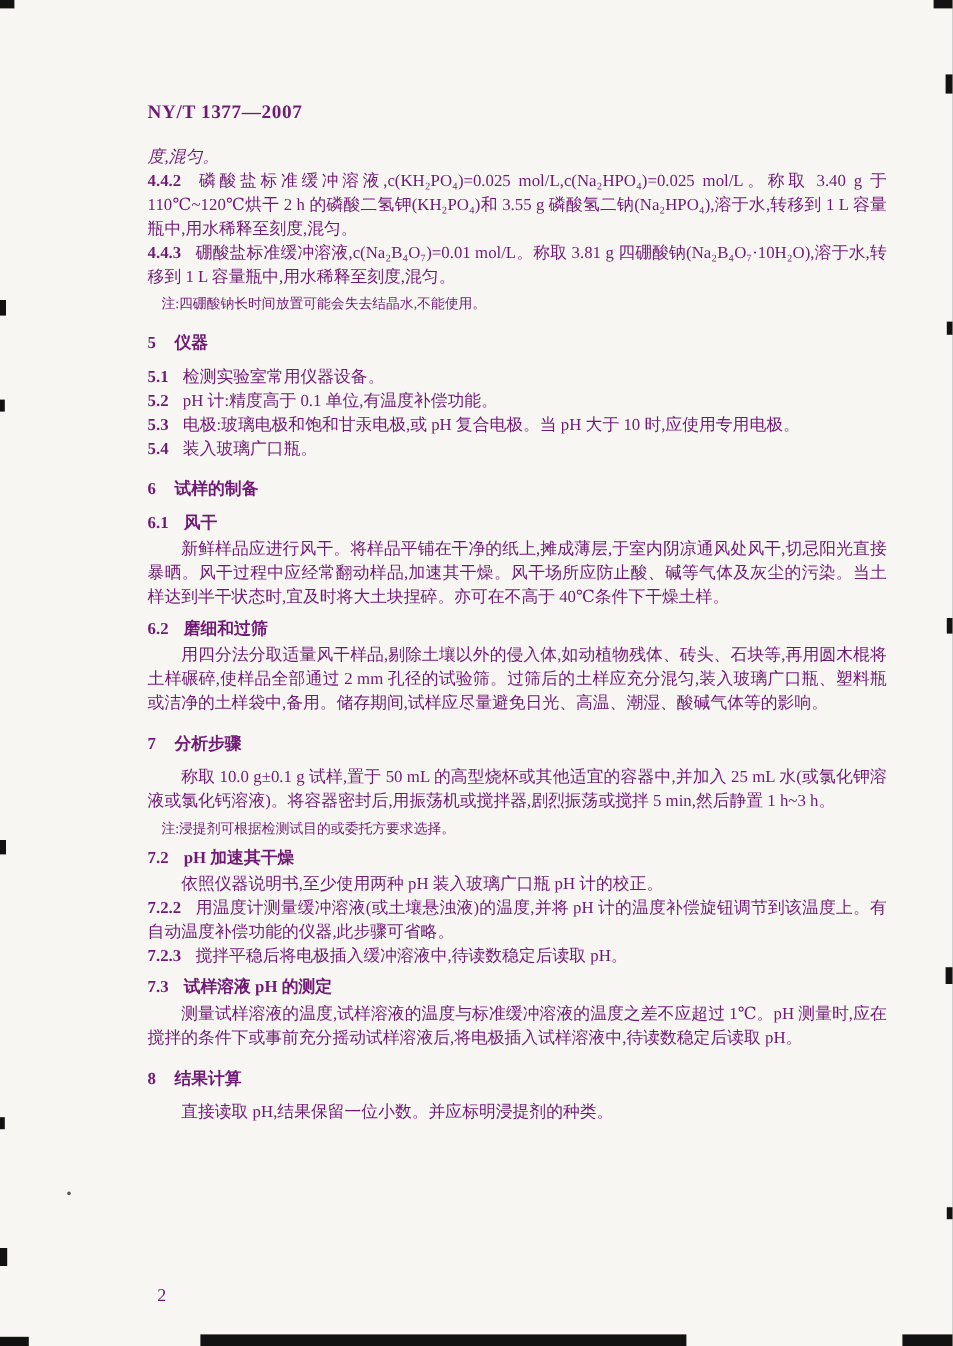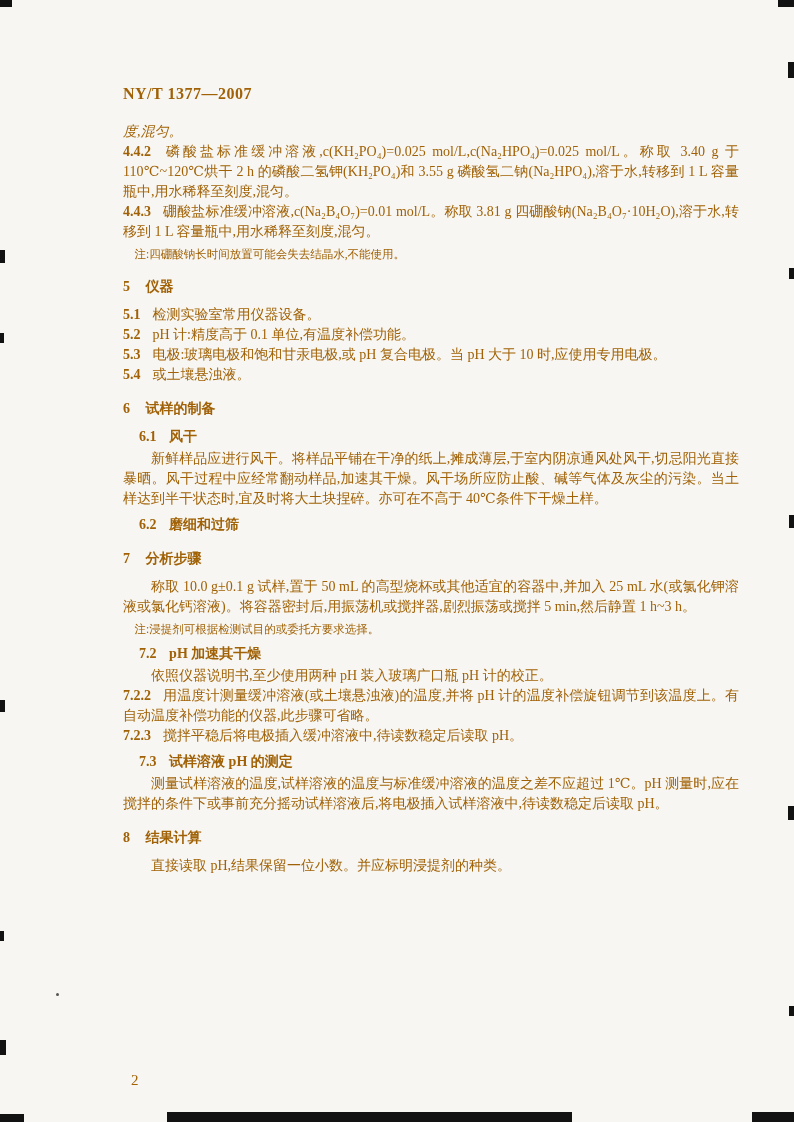--- a/index.html
+++ b/index.html
@@ -4,21 +4,21 @@
 <style>
   html, body { margin: 0; padding: 0; background: #888; }
   .page {
     position: relative;
     width: 794px;
     height: 1122px;
     margin: 0 auto;
     background: #f7f6f2;
     overflow: hidden;
     font-family: "Liberation Serif", "DejaVu Serif", serif;
-    color: #a16207;
+    color: #701a75;
   }
   .content {
     position: absolute;
     left: 123px;
     top: 84px;
     width: 616px;
     font-size: 14px;
     line-height: 20px;
     text-align: justify;
   }
@@ -28,21 +28,21 @@
     letter-spacing: 0.5px;
     margin: 0 0 18px 0;
     text-align: left;
   }
   p { margin: 0; }
   .cont { text-indent: 0; font-style: italic; }
   .clause .num { font-weight: bold; margin-right: 0.85em; white-space: nowrap; }
   .h1 { font-weight: bold; margin-top: 14px; margin-bottom: 8px; }
   .h1 .num { margin-right: 1.1em; }
   .h2 { font-weight: bold; margin-top: 6px; margin-bottom: 2px; }
-  .h2 .num { margin-right: 0.9em; margin-left: 16px; }
+  .h2 .num { margin-right: 0.9em; }
   .para { text-indent: 2em; }
   .note {
     font-size: 11.5px;
     line-height: 18px;
     padding-left: 1em;
     margin: 3px 0 5px 0;
   }
   .page-number {
     position: absolute;
     left: 131px;
@@ -86,30 +86,31 @@
     <p class="note">注:四硼酸钠长时间放置可能会失去结晶水,不能使用。</p>
 
     <p class="h1"><span class="num">5</span><span>仪器</span></p>
 
     <p class="clause"><span class="num">5.1</span><span>检测实验室常用仪器设备。</span></p>
 
     <p class="clause"><span class="num">5.2</span><span>pH 计:精度高于 0.1 单位,有温度补偿功能。</span></p>
 
     <p class="clause"><span class="num">5.3</span><span>电极:玻璃电极和饱和甘汞电极,或 pH 复合电极。当 pH 大于 10 时,应使用专用电极。</span></p>
 
-    <p class="clause"><span class="num">5.4</span><span>或土壤悬浊液。</span></p>
+    <p class="clause"><span class="num">5.4</span><span>装入玻璃广口瓶。</span></p>
 
     <p class="h1"><span class="num">6</span><span>试样的制备</span></p>
 
     <p class="h2"><span class="num">6.1</span><span>风干</span></p>
 
     <p class="para">新鲜样品应进行风干。将样品平铺在干净的纸上,摊成薄层,于室内阴凉通风处风干,切忌阳光直接暴晒。风干过程中应经常翻动样品,加速其干燥。风干场所应防止酸、碱等气体及灰尘的污染。当土样达到半干状态时,宜及时将大土块捏碎。亦可在不高于 40℃条件下干燥土样。</p>
 
     <p class="h2"><span class="num">6.2</span><span>磨细和过筛</span></p>
 
+    <p class="para">用四分法分取适量风干样品,剔除土壤以外的侵入体,如动植物残体、砖头、石块等,再用圆木棍将土样碾碎,使样品全部通过 2 mm 孔径的试验筛。过筛后的土样应充分混匀,装入玻璃广口瓶、塑料瓶或洁净的土样袋中,备用。储存期间,试样应尽量避免日光、高温、潮湿、酸碱气体等的影响。</p>
 
     <p class="h1"><span class="num">7</span><span>分析步骤</span></p>
 
 
     <p class="para">称取 10.0 g±0.1 g 试样,置于 50 mL 的高型烧杯或其他适宜的容器中,并加入 25 mL 水(或氯化钾溶液或氯化钙溶液)。将容器密封后,用振荡机或搅拌器,剧烈振荡或搅拌 5 min,然后静置 1 h~3 h。</p>
 
     <p class="note">注:浸提剂可根据检测试目的或委托方要求选择。</p>
 
     <p class="h2"><span class="num">7.2</span><span>pH 加速其干燥</span></p>
 

